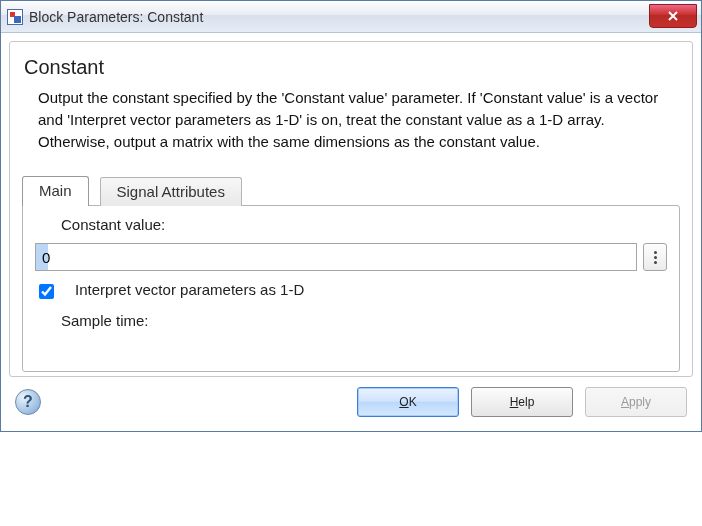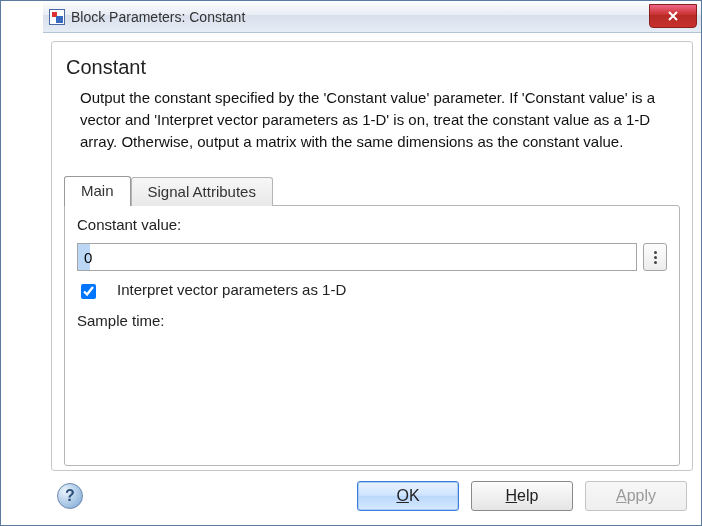--- a/index.html
+++ b/index.html
@@ -7,26 +7,25 @@
     margin: 0;
     font-family: Arial, sans-serif;
     font-size: 14px;
     background: #fff;
     width: 702px;
     height: 526px;
     overflow: hidden;
   }
   .window {
     width: 702px;
-    height: 526px;
+    height: 432px;
     border: 1px solid #5a7aa0;
     background: #fff;
     display: flex;
     flex-direction: column;
-    padding-left: 42px;
   }
   .titlebar {
     height: 32px;
     background: linear-gradient(#fdfdfe, #e8ecf3 45%, #d9e0ec 46%, #e6ecf5);
     border-bottom: 1px solid #b5c3d6;
     display: flex;
     align-items: center;
     padding: 0 0 0 6px;
     position: relative;
   }
@@ -111,21 +110,21 @@
     position: relative;
     z-index: 2;
   }
   .tab {
     border: 1px solid #b5b5b5;
     border-bottom: none;
     border-radius: 3px 3px 0 0;
     background: linear-gradient(#f7f7f7, #e9e9e9);
     padding: 5px 16px 6px 16px;
     font-size: 15px;
-    margin-right: 0;
+    margin-right: 11px;
     color: #333;
     cursor: pointer;
   }
   .tab.active {
     background: #fff;
     position: relative;
     z-index: 3;
     padding-bottom: 7px;
     border-color: #999;
   }
@@ -136,20 +135,21 @@
     margin-top: -1px;
     padding: 10px 12px 14px 12px;
     flex: 1;
     display: flex;
     flex-direction: column;
     gap: 10px;
   }
   .field-label {
     font-size: 15px;
     color: #222;
+    margin-left: 26px;
   }
   .input-row {
     display: flex;
     gap: 6px;
     align-items: center;
   }
   input[type="text"] {
     flex: 1;
     height: 28px;
     border: 1px solid #a5a5a5;
@@ -198,21 +198,21 @@
     color: #2a4f7a; font-weight: bold; font-size:16px;
     cursor: pointer;
   }
   .spacer { flex:1; }
   .btn {
     min-width: 102px;
     height: 30px;
     border: 1px solid #8a8a8a;
     border-radius: 3px;
     background: linear-gradient(#fcfcfc, #e5e5e5);
-    font-size: 16px;
+    font-size: 12px;
     cursor: pointer;
     display: flex;
     align-items: center;
     justify-content: center;
     color: #222;
   }
   .btn .ul { text-decoration: underline; }
   .btn.default {
     border: 1px solid #3b7dd8;
     background: linear-gradient(#eaf3ff, #cfe4ff 48%, #b9d7fb 49%, #d6e9ff);

